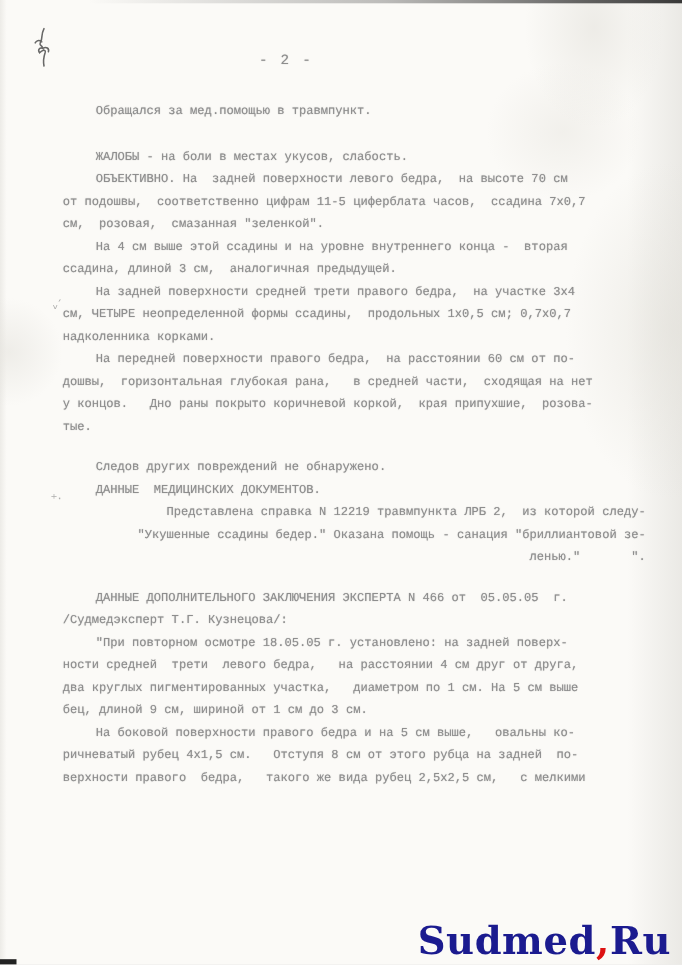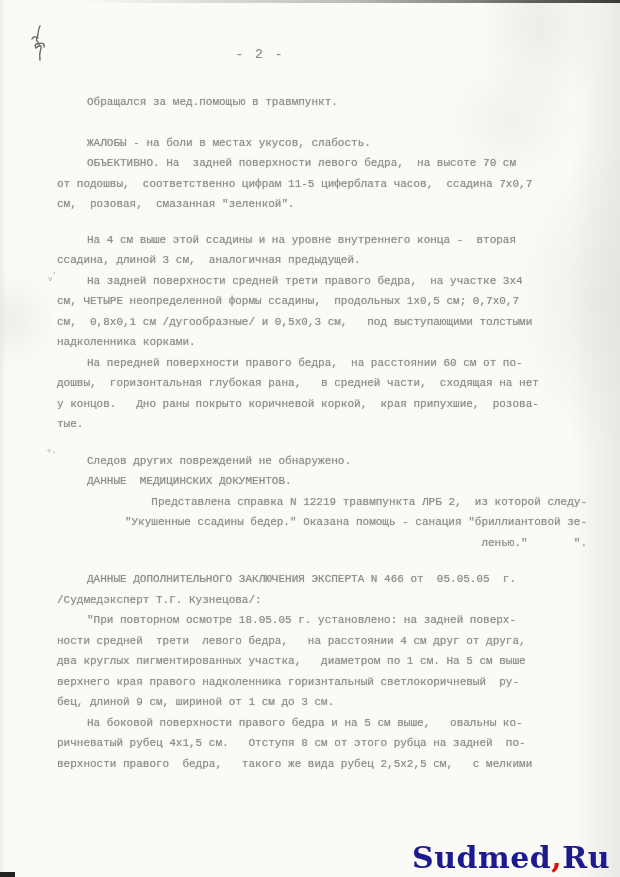--- a/index.html
+++ b/index.html
@@ -43,21 +43,21 @@
   }
   .doc-paragraph { margin: 0; }
   .doc-line { white-space: pre; height: 20.5px; }
   .doc-paragraph .doc-line:first-child { padding-left: 30px; }
   .watermark {
     position: absolute;
     right: 10px;
     bottom: 4px;
     font-family: "DejaVu Serif", "Liberation Serif", serif;
     font-weight: bold;
-    font-size: 30px;
+    font-size: 35px;
     letter-spacing: 0.5px;
     line-height: 1;
     white-space: nowrap;
   }
   .wm-blue { }
   .wm-red { }
   .top-edge {
     position: absolute;
     top: 0; left: 80px; right: 0; height: 3px;
     background: linear-gradient(to right, rgba(60,60,60,0) 0%, rgba(70,70,70,.35) 50%, rgba(25,25,25,.85) 100%);
@@ -101,28 +101,27 @@
         <div class="doc-line">Обращался за мед.помощью в травмпункт.</div>
       </div>
       <div class="doc-paragraph" style="margin-top: 20px;">
         <div class="doc-line">ЖАЛОБЫ - на боли в местах укусов, слабость.</div>
       </div>
       <div class="doc-paragraph" style="">
         <div class="doc-line">ОБЪЕКТИВНО. На  задней поверхности левого бедра,  на высоте 70 см</div>
         <div class="doc-line">от подошвы,  соответственно цифрам 11-5 циферблата часов,  ссадина 7х0,7</div>
         <div class="doc-line">см,  розовая,  смазанная "зеленкой".</div>
       </div>
-      <div class="doc-paragraph" style="margin-top: 15px;">
+      <div class="doc-paragraph" style="margin-top: 0px;">
         <div class="doc-line">На 4 см выше этой ссадины и на уровне внутреннего конца -  вторая</div>
         <div class="doc-line">ссадина, длиной 3 см,  аналогичная предыдущей.</div>
       </div>
       <div class="doc-paragraph" style="margin-top: 0px;">
         <div class="doc-line">На задней поверхности средней трети правого бедра,  на участке 3х4</div>
         <div class="doc-line">см, ЧЕТЫРЕ неопределенной формы ссадины,  продольных 1х0,5 см; 0,7х0,7</div>
-        <div class="doc-line">см,  0,8х0,1 см /дугообразные/ и 0,5х0,3 см,   под выступающими толстыми</div>
         <div class="doc-line">надколенника корками.</div>
       </div>
       <div class="doc-paragraph" style="margin-top: 0px;">
         <div class="doc-line">На передней поверхности правого бедра,  на расстоянии 60 см от по-</div>
         <div class="doc-line">дошвы,  горизонтальная глубокая рана,   в средней части,  сходящая на нет</div>
         <div class="doc-line">у концов.   Дно раны покрыто коричневой коркой,  края припухшие,  розова-</div>
         <div class="doc-line">тые.</div>
       </div>
       <div class="doc-paragraph" style="margin-top: 16px;">
         <div class="doc-line">Следов других повреждений не обнаружено.</div>
@@ -136,21 +135,20 @@
         <div class="doc-line">ленью."       ".</div>
       </div>
       <div class="doc-paragraph" style="margin-top: 16px;">
         <div class="doc-line">ДАННЫЕ ДОПОЛНИТЕЛЬНОГО ЗАКЛЮЧЕНИЯ ЭКСПЕРТА N 466 от  05.05.05  г.</div>
         <div class="doc-line">/Судмедэксперт Т.Г. Кузнецова/:</div>
       </div>
       <div class="doc-paragraph" style="margin-top: 0px;">
         <div class="doc-line">"При повторном осмотре 18.05.05 г. установлено: на задней поверх-</div>
         <div class="doc-line">ности средней  трети  левого бедра,   на расстоянии 4 см друг от друга,</div>
         <div class="doc-line">два круглых пигментированных участка,   диаметром по 1 см. На 5 см выше</div>
-        <div class="doc-line">верхнего края правого надколенника горизнтальный светлокоричневый  ру-</div>
         <div class="doc-line">бец, длиной 9 см, шириной от 1 см до 3 см.</div>
       </div>
       <div class="doc-paragraph" style="margin-top: 0px;">
         <div class="doc-line">На боковой поверхности правого бедра и на 5 см выше,   овальны ко-</div>
         <div class="doc-line">ричневатый рубец 4х1,5 см.   Отступя 8 см от этого рубца на задней  по-</div>
         <div class="doc-line">верхности правого  бедра,   такого же вида рубец 2,5х2,5 см,   с мелкими</div>
       </div>
     </div>
 
   <div class="watermark">

